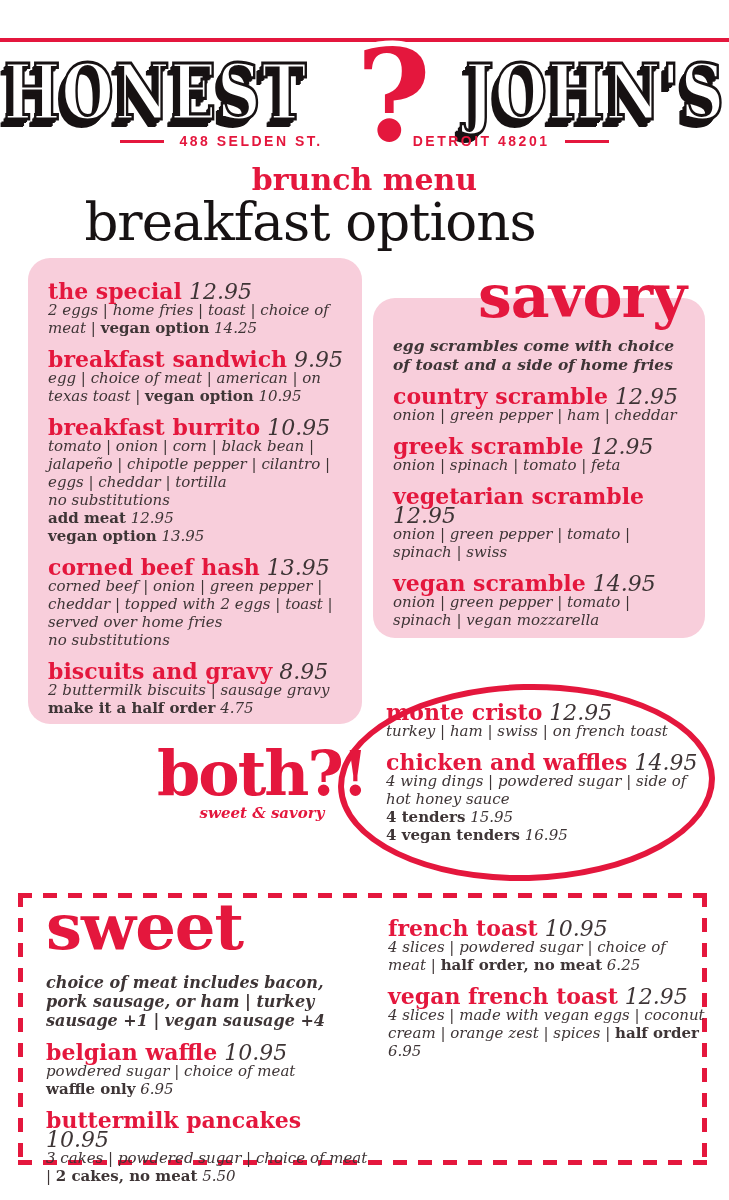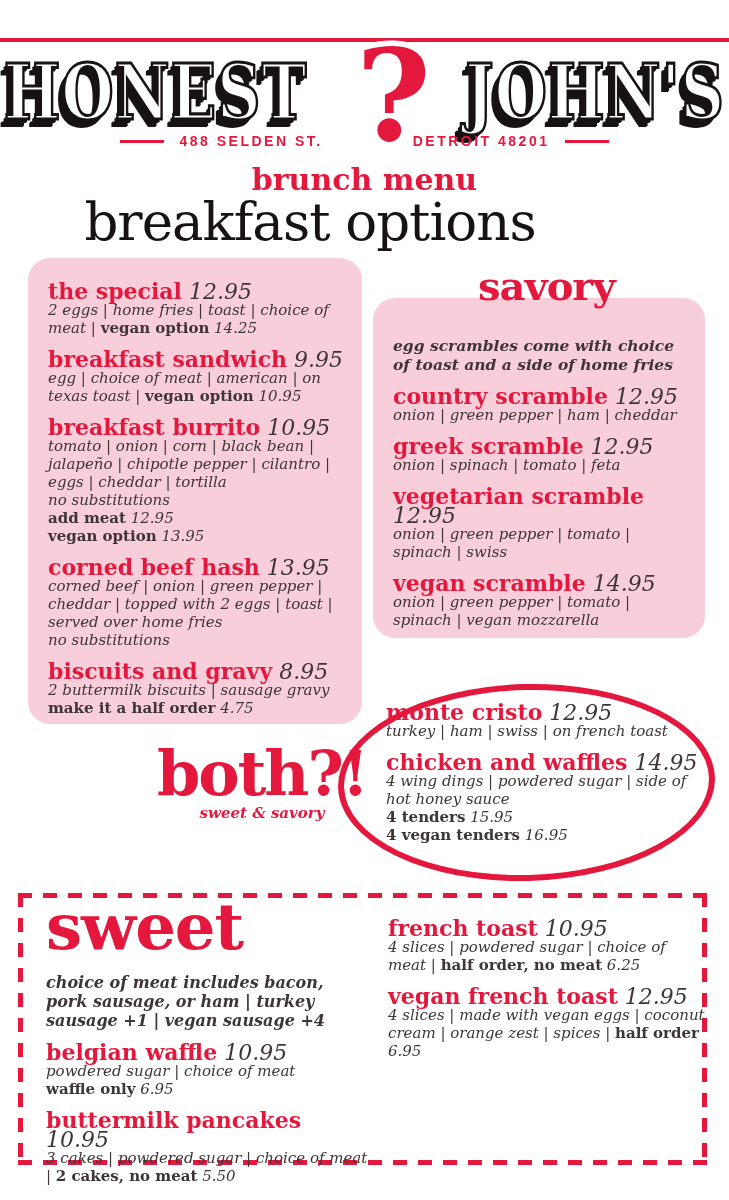--- a/index.html
+++ b/index.html
@@ -46,21 +46,21 @@
     position:absolute; top:191px; left:0; width:620px; text-align:center;
     font-weight:normal; font-size:53px; letter-spacing:-1px; color:var(--black);
   }
 
   
   .box { position:absolute; background:var(--pink); border-radius:22px; }
   .box-breakfast { left:28px; top:258px; width:334px; height:466px; padding:24px 16px 0 20px; }
   .box-savory { left:373px; top:298px; width:332px; height:340px; padding:38px 14px 0 20px; }
   .savory-title {
     position:absolute; left:478px; top:266px; z-index:3;
-    font-weight:bold; font-size:40px; line-height:1; letter-spacing:-1px; color:var(--red);
+    font-weight:bold; font-size:60px; line-height:1; letter-spacing:-1px; color:var(--red);
   }
 
   
   .item { margin-bottom:13px; }
   .item-head { font-size:22px; font-weight:bold; line-height:19px; }
   .item-name { color:var(--red); }
   .item-price { color:var(--ink); font-weight:normal; font-style:italic; }
   .item-desc { font-size:15px; line-height:18px; color:var(--ink); }
   .s-i { font-style:italic; }
   .s-b { font-weight:bold; }

